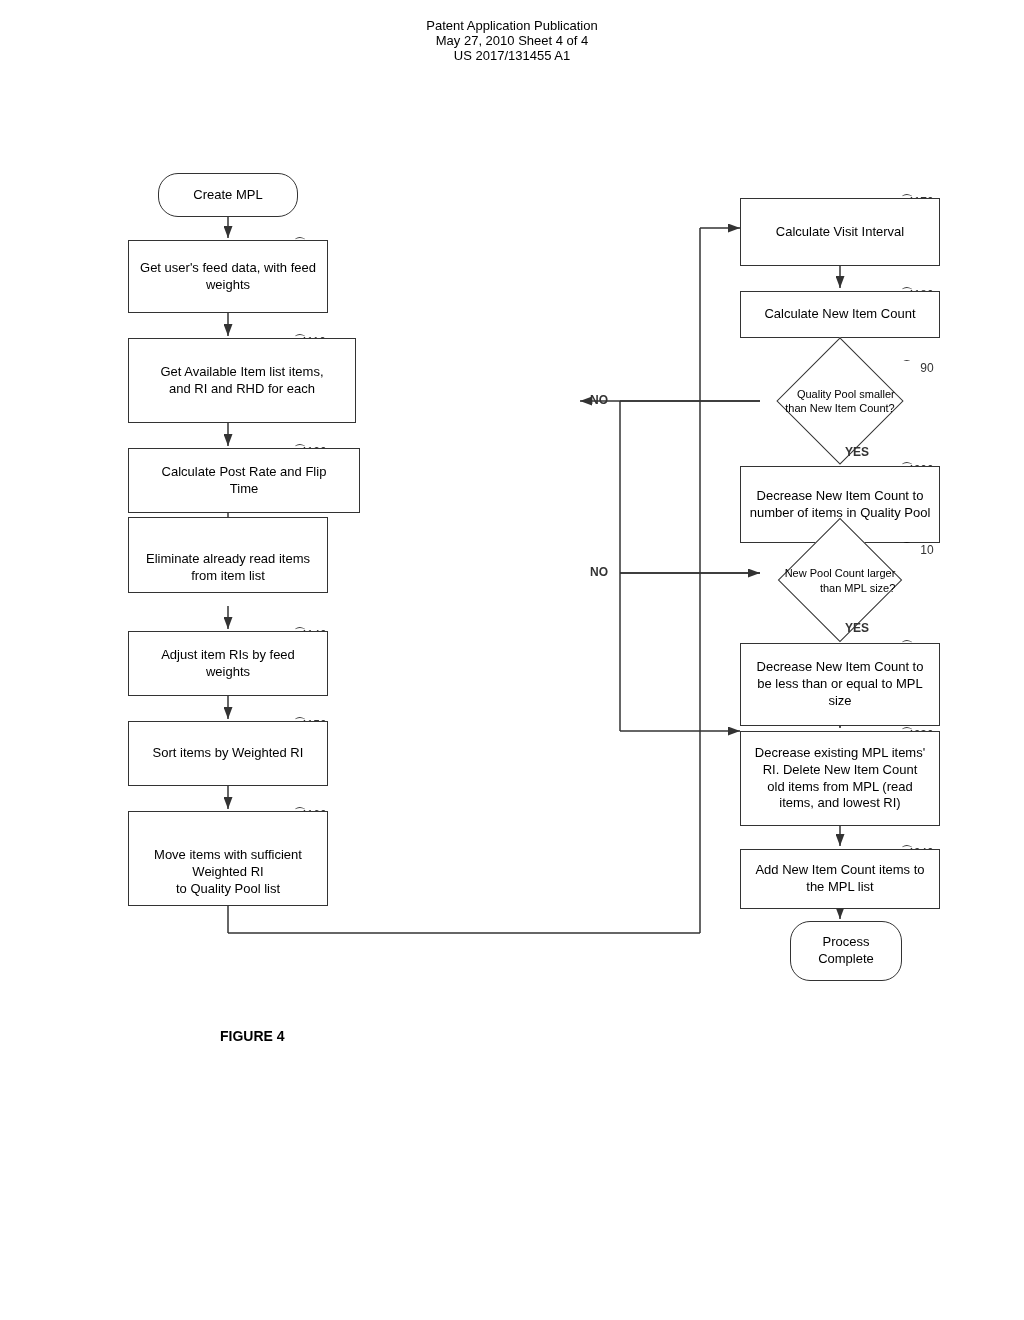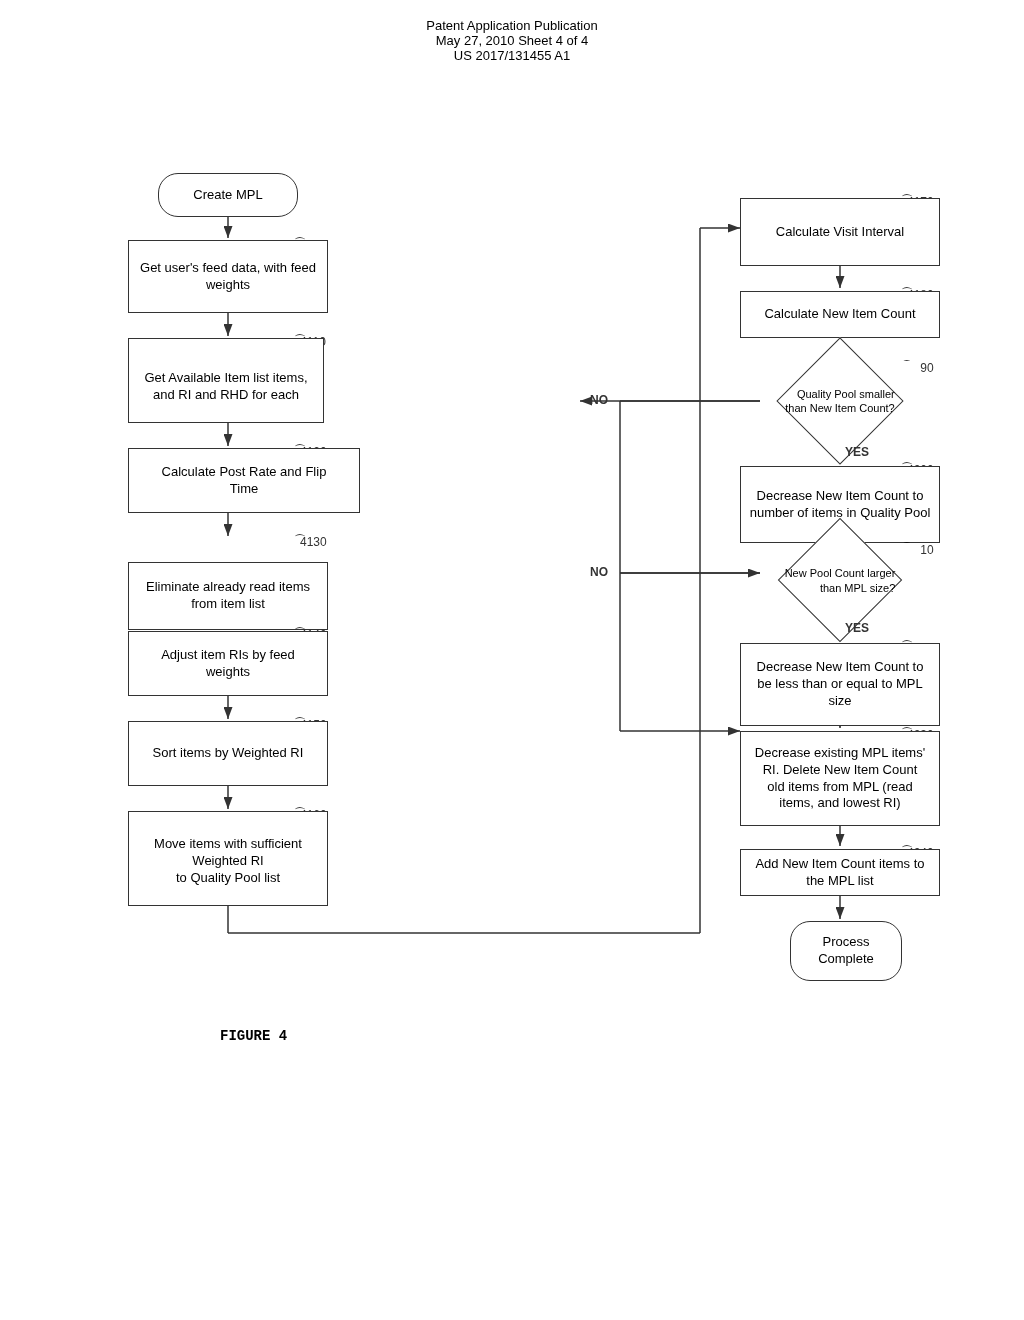--- a/index.html
+++ b/index.html
@@ -33,21 +33,21 @@
     .box {
       position: absolute;
       border: 1.5px solid #333;
       background: #fff;
       display: flex;
       align-items: center;
       justify-content: center;
       text-align: center;
       font-size: 13px;
       line-height: 1.3;
-      padding: 18px 8px;
+      padding: 7px 8px;
     }
 
     .box-rounded {
       border-radius: 20px;
     }
 
     .box-diamond {
       position: absolute;
       background: #fff;
       display: flex;
@@ -76,21 +76,20 @@
     .label {
       position: absolute;
       font-size: 12px;
       color: #333;
     }
 
     .figure-caption {
       position: absolute;
       font-size: 14px;
       font-weight: bold;
-      font-family: Liberation Mono, monospace;
     }
 
     
     .arrows-svg {
       position: absolute;
       top: 0;
       left: 0;
       width: 1024px;
       height: 1240px;
       pointer-events: none;
@@ -173,41 +172,41 @@
   <div class="box" style="left:128px; top:157px; width:200px; height:73px;">
     <span style="white-space:pre-line;">Get user's feed data, with feed
 weights</span>
   </div>
 
   <div class="label" style="left:300px; top:252px;">
     <span>4110</span>
   </div>
   <div style="position:absolute; left:294px; top:249px; font-size:12px;">⌒</div>
 
-  <div class="box" style="left:128px; top:255px; width:196px; height:85px;align-items:flex-end;">
+  <div class="box" style="left:128px; top:255px; width:228px; height:85px;">
     <span style="white-space:pre-line;">Get Available Item list items,
 and RI and RHD for each</span>
   </div>
 
   <div class="label" style="left:300px; top:362px;">
     <span>4120</span>
   </div>
   <div style="position:absolute; left:294px; top:359px; font-size:12px;">⌒</div>
 
   <div class="box" style="left:128px; top:365px; width:232px; height:65px;">
     <span style="white-space:pre-line;">Calculate Post Rate and Flip
 Time</span>
   </div>
 
   <div class="label" style="left:300px; top:452px;">
     <span>4130</span>
   </div>
   <div style="position:absolute; left:294px; top:449px; font-size:12px;">⌒</div>
 
-  <div class="box" style="left:128px; top:479px; width:200px; height:68px;">
+  <div class="box" style="left:128px; top:434px; width:200px; height:76px;align-items:flex-end;">
     <span style="white-space:pre-line;">Eliminate already read items
 from item list</span>
   </div>
 
   <div class="label" style="left:300px; top:545px;">
     <span>4140</span>
   </div>
   <div style="position:absolute; left:294px; top:542px; font-size:12px;">⌒</div>
 
   <div class="box" style="left:128px; top:548px; width:200px; height:65px;">
@@ -322,21 +321,21 @@
 RI. Delete New Item Count
 old items from MPL (read
 items, and lowest RI)</span>
   </div>
 
   <div class="label" style="left:907px; top:763px;">
     <span>4240</span>
   </div>
   <div style="position:absolute; left:901px; top:760px; font-size:12px;">⌒</div>
 
-  <div class="box" style="left:740px; top:766px; width:200px; height:47px;">
+  <div class="box" style="left:740px; top:766px; width:200px; height:60px;">
     <span style="white-space:pre-line;">Add New Item Count items to
 the MPL list</span>
   </div>
 
   <div class="box box-rounded" style="left:790px; top:838px; width:112px; height:60px;">
     <span style="white-space:pre-line;">Process
 Complete</span>
   </div>
 
   <div class="figure-caption" style="left:220px; top:945px;">

